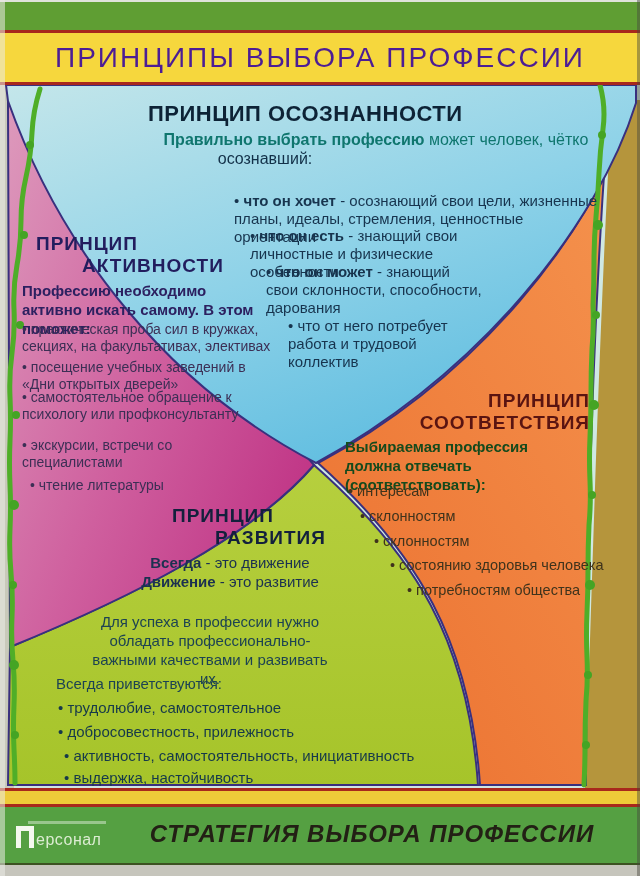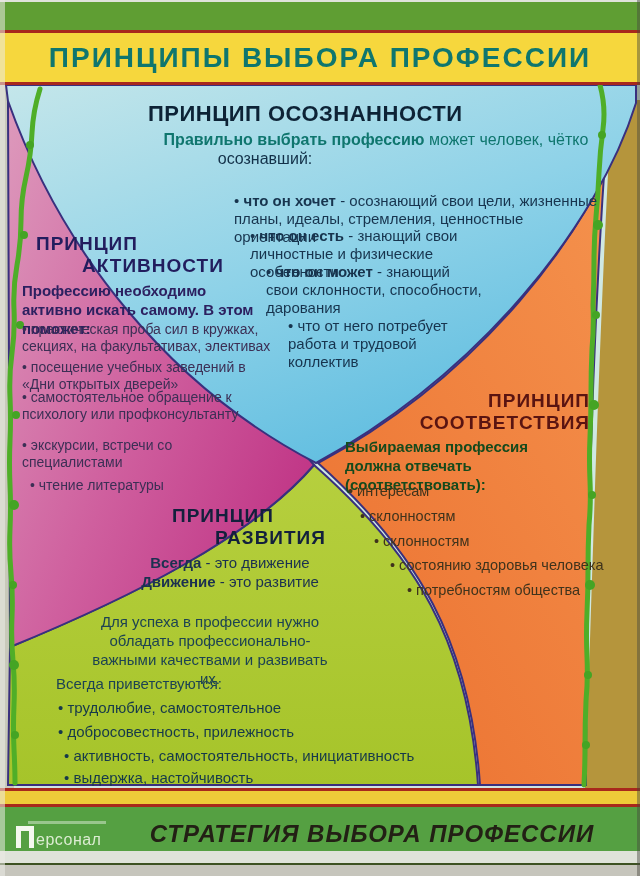--- a/index.html
+++ b/index.html
@@ -10,25 +10,25 @@
   }
   
   .strip-top-green{position:absolute;left:0;top:2px;width:640px;height:28px;background:#5f9e33;}
   .rule{position:absolute;left:0;width:640px;height:3px;background:#a8281c;}
   .rule1{top:30px}.rule2{top:82px}.rule3{top:788px}.rule4{top:804px}
   .banner-yellow{
     position:absolute;left:0;top:33px;width:640px;height:49px;background:#f6d73d;
     display:flex;align-items:center;justify-content:center;
   }
   .banner-yellow .title{
-    font-weight:bold;font-size:28px;letter-spacing:2px;color:#0f766e;
+    font-weight:normal;font-size:28px;letter-spacing:2px;color:#4c1d95;
     transform:scaleY(1.02);white-space:nowrap;
   }
   .strip-yellow2{position:absolute;left:0;top:791px;width:640px;height:13px;background:#eeca39;}
-  .banner-green{position:absolute;left:0;top:807px;width:640px;height:44px;background:#55a042;}
+  .banner-green{position:absolute;left:0;top:807px;width:640px;height:56px;background:#55a042;}
   .banner-green .title{
     position:absolute;left:120px;right:16px;top:13px;text-align:center;
     font-weight:bold;font-style:italic;font-size:24px;letter-spacing:1px;color:#232015;white-space:nowrap;
   }
   .bottom-edge{position:absolute;left:0;top:863px;width:640px;height:13px;background:#c6c5bc;border-top:2px solid #3d5222;box-sizing:border-box;}
   
   .edge-left{position:absolute;left:0;top:0;width:5px;height:876px;background:rgba(235,235,230,.55);z-index:40;}
   .edge-right{position:absolute;right:0;top:0;width:3px;height:876px;background:rgba(70,70,62,.45);z-index:40;}
 
   

